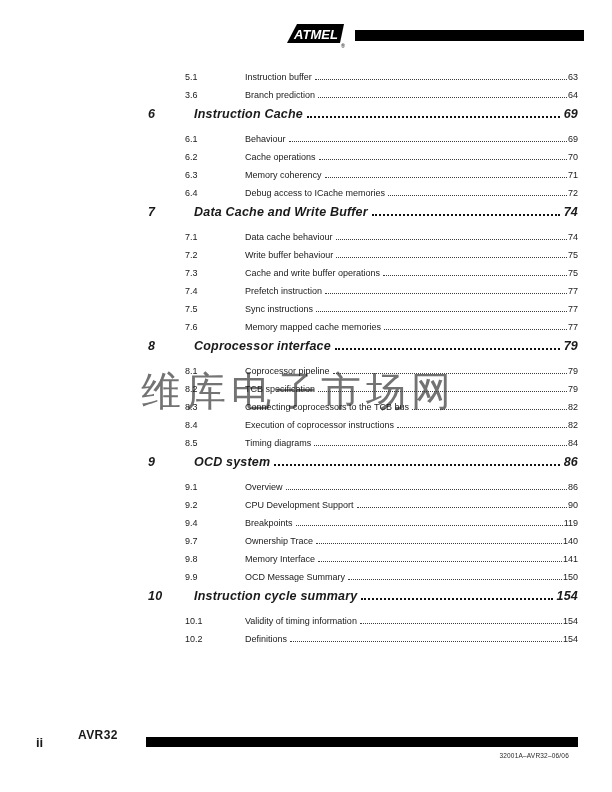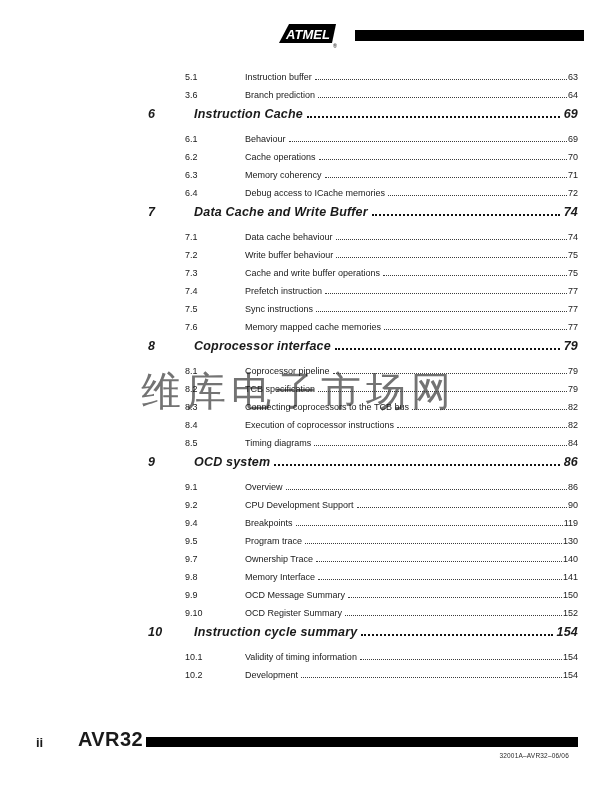--- a/index.html
+++ b/index.html
@@ -7,21 +7,21 @@
     position:relative; width:612px; height:792px; background:#ffffff;
     overflow:hidden; font-family:"Liberation Sans", sans-serif; color:#1a1a1a;
   }
   
   .watermark {
     position:absolute; left:141px; top:364px; z-index:0;
     font-size:40px; letter-spacing:5px; white-space:nowrap;
     color:#d8d1d1; font-family:"DejaVu Sans", sans-serif; user-select:none;
   }
   
-  .logo { position:absolute; left:279px; top:23px; z-index:1;text-align:right; }
+  .logo { position:absolute; left:287px; top:23px; z-index:1;text-align:right; }
   .header-rule {
     position:absolute; left:355px; top:30px; width:229px; height:11px;
     background:#000; z-index:1;
   }
   
   .toc { position:absolute; left:148px; top:64px; width:430px; z-index:1; }
   .toc-row { display:flex; align-items:flex-end; }
   .toc-row.sub { height:18px; font-size:9px; padding-left:37px; }
   .toc-row.sub .num { flex:none; width:44px; }
   .toc-row.chapter {
@@ -35,21 +35,21 @@
     border-bottom:1px dotted #3c3c3c; margin:0 1px 2px 3px;
   }
   .toc-row.chapter .leader { border-bottom:2px dotted #101010; margin:0 2px 3px 4px; }
   .toc-row .pageno { flex:none; }
   .toc-row.chapter .pageno { padding-left:2px; }
   
   .footer-pagenum {
     position:absolute; left:36px; top:735px; font-size:13px; font-weight:bold; z-index:1;
   }
   .footer-brand {
-    position:absolute; left:78px; top:728px; font-size:20px; font-weight:bold;
+    position:absolute; left:78px; top:728px; font-size:12px; font-weight:bold;
     letter-spacing:0.4px; z-index:1;
   }
   .footer-rule {
     position:absolute; left:146px; top:737px; width:432px; height:10px;
     background:#000; z-index:1;
   }
   .doc-number {
     position:absolute; right:43px; top:752px; font-size:6.5px;
     color:#2a2a2a; letter-spacing:0.2px; z-index:1;
   }
@@ -209,64 +209,52 @@
       <span class="leader"></span>
       <span class="pageno">90</span>
     </div>
       <div class="toc-row sub">
       <span class="num">9.4</span>
       <span class="title">Breakpoints</span>
       <span class="leader"></span>
       <span class="pageno">119</span>
     </div>
       <div class="toc-row sub">
-      <span class="num">9.5</span>
-      <span class="title">Program trace</span>
-      <span class="leader"></span>
-      <span class="pageno">130</span>
-    </div>
-      <div class="toc-row sub">
       <span class="num">9.7</span>
       <span class="title">Ownership Trace</span>
       <span class="leader"></span>
       <span class="pageno">140</span>
     </div>
       <div class="toc-row sub">
       <span class="num">9.8</span>
       <span class="title">Memory Interface</span>
       <span class="leader"></span>
       <span class="pageno">141</span>
     </div>
       <div class="toc-row sub">
       <span class="num">9.9</span>
       <span class="title">OCD Message Summary</span>
       <span class="leader"></span>
       <span class="pageno">150</span>
     </div>
-      <div class="toc-row sub">
-      <span class="num">9.10</span>
-      <span class="title">OCD Register Summary</span>
-      <span class="leader"></span>
-      <span class="pageno">152</span>
-    </div>
       <div class="toc-row chapter">
       <span class="num">10</span>
       <span class="title">Instruction cycle summary</span>
       <span class="leader"></span>
       <span class="pageno">154</span>
     </div>
       <div class="toc-row sub">
       <span class="num">10.1</span>
       <span class="title">Validity of timing information</span>
       <span class="leader"></span>
       <span class="pageno">154</span>
     </div>
       <div class="toc-row sub">
       <span class="num">10.2</span>
-      <span class="title">Development</span>
+      <span class="title">Definitions</span>
       <span class="leader"></span>
       <span class="pageno">154</span>
     </div>
     </main>
 
   <footer>
     <span class="footer-pagenum">ii</span>
     <span class="footer-brand">AVR32</span>
     <div class="footer-rule"></div>
     <div class="doc-number">32001A–AVR32–06/06</div>

